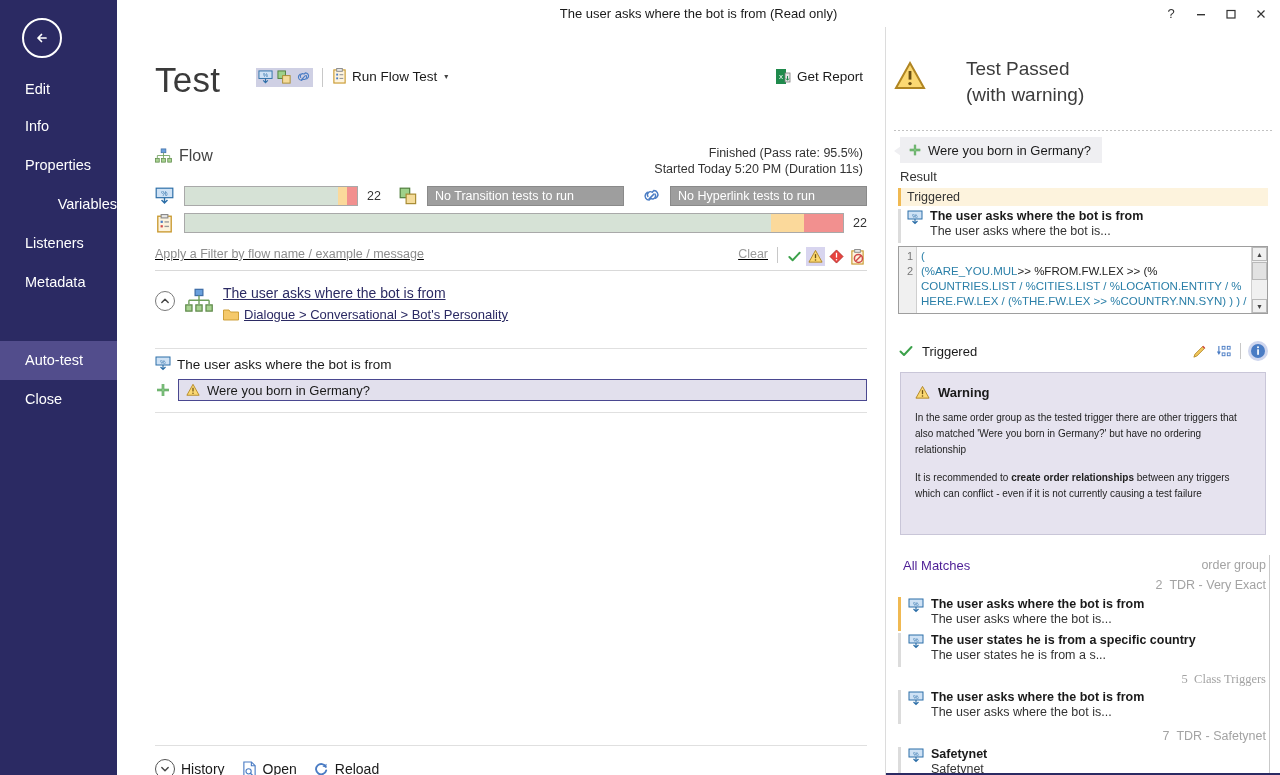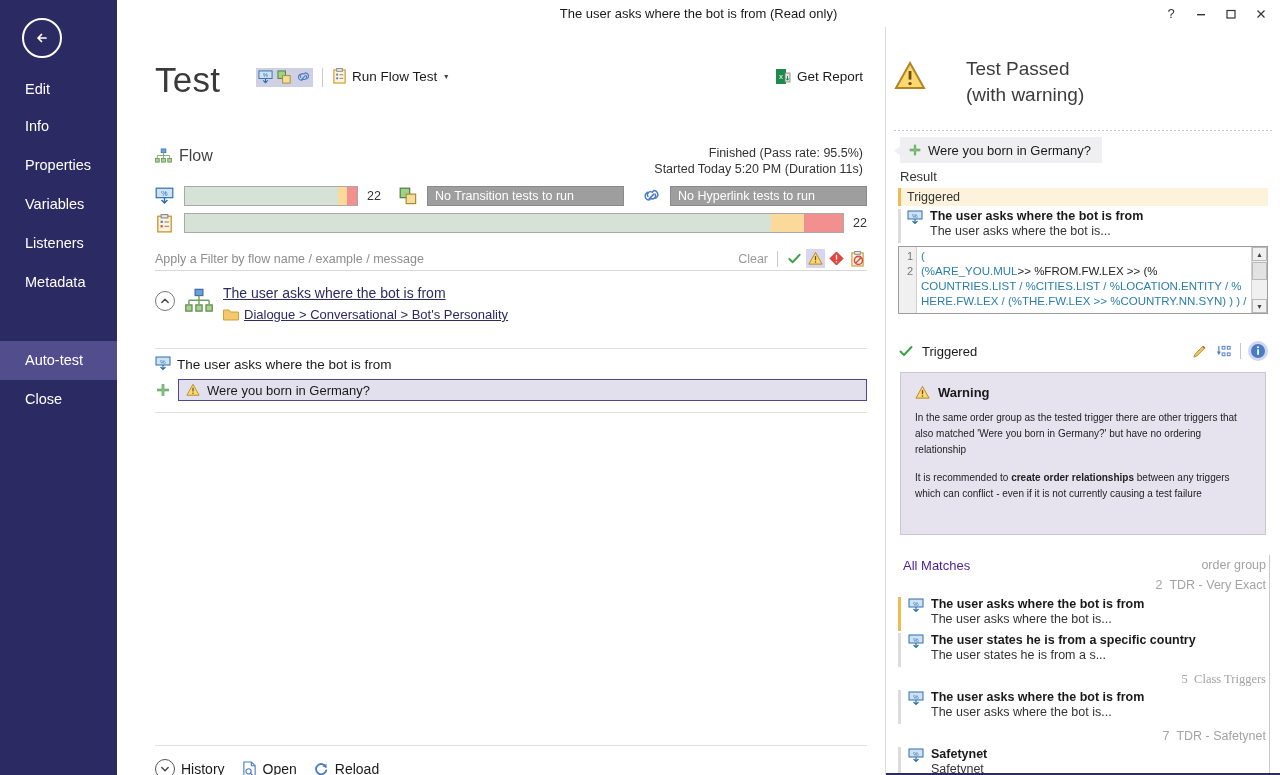--- a/index.html
+++ b/index.html
@@ -29,21 +29,21 @@
   .nav-item {
     height:39px; line-height:39px;
     padding-left:25px;
     color:#ffffff; font-size:14.5px;
     cursor:pointer;
     white-space:nowrap;
   }
   .nav-item.nav-pos-0 { position:absolute; top:70px; left:0; right:0; }
   .nav-item.nav-pos-1 { position:absolute; top:107px; left:0; right:0; }
   .nav-item.nav-pos-2 { position:absolute; top:146px; left:0; right:0; }
-  .nav-item.nav-pos-3 { position:absolute; top:185px; left:0; right:0; }
+  .nav-item.nav-pos-3 { position:absolute; top:185px; left:0; right:0;text-align:right; }
   .nav-item.nav-pos-4 { position:absolute; top:224px; left:0; right:0; }
   .nav-item.nav-pos-5 { position:absolute; top:263px; left:0; right:0; }
   .nav-item.nav-pos-6 { position:absolute; top:302px; left:0; right:0; }
   .nav-item.nav-pos-7 { position:absolute; top:341px; left:0; right:0; background:#524d8c; }
   .nav-item.nav-pos-8 { position:absolute; top:380px; left:0; right:0; }
 
   
   .titlebar {
     position:absolute; left:117px; top:0; right:0; height:27px;
     background:#ffffff;
@@ -114,21 +114,21 @@
   .pcount { font-size:12.5px; color:#333; margin-left:9px; }
   .disabled-box {
     height:20px; border:1px solid #8a8a8a; background:#9e9e9e;
     color:#ffffff; font-size:12.5px; line-height:18px; padding-left:7px;
     white-space:nowrap; overflow:hidden;
   }
 
   .filterbar {
     position:absolute; left:38px; top:220px; width:712px; height:24px;
     border-bottom:1px solid #d9d9d9;
-    display:flex; align-items:center;
+    display:flex; align-items:flex-start;text-decoration:underline;
   }
   .filter-ph { font-size:12.5px; color:#8d8d8d; flex:1; }
   .clear-lbl { font-size:12.5px; color:#9a9a9a; cursor:pointer; margin-right:9px; }
   .filter-sep { width:1px; height:16px; background:#c8c8c8; margin-right:7px; }
   .filter-icons { display:flex; align-items:center; gap:2px; }
   .ficon { width:19px; height:19px; display:flex; align-items:center; justify-content:center; cursor:pointer; }
   .ficon.sel { background:#d8d5ef; }
 
   .flowcard { position:absolute; left:38px; top:252px; width:712px; height:58px; }
   .collapse-circ {

